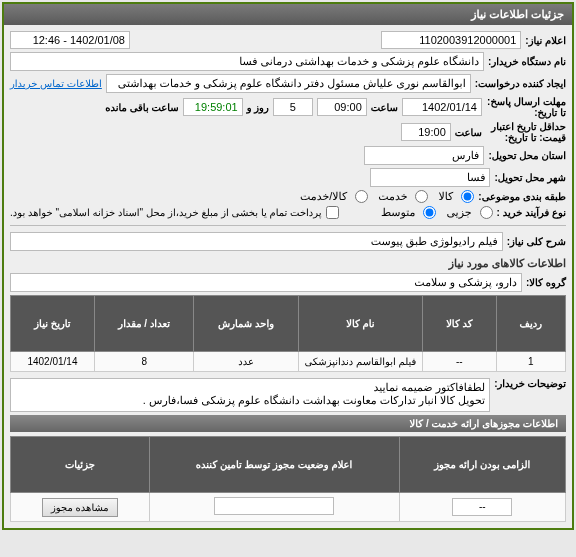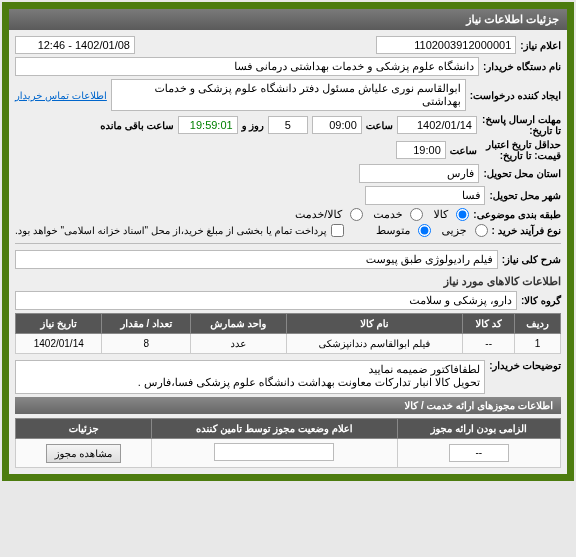--- a/index.html
+++ b/index.html
@@ -4,21 +4,21 @@
 <style>
 * { box-sizing: border-box; margin: 0; padding: 0; }
 body {
   font-family: Tahoma, Arial, sans-serif;
   font-size: 11px;
   background: #e8e8e8;
   direction: rtl;
   width: 576px;
 }
 .panel {
-  border: 7px solid #4d7c0f;
+  border: 2px solid #4d7c0f;
   margin: 2px;
   background: #4c1d95;
 }
 .panel-header {
   background: linear-gradient(to bottom, #7a7a7a, #5a5a5a);
   color: #fff;
   padding: 4px 8px;
   font-size: 11px;
   font-weight: bold;
 }
@@ -72,21 +72,21 @@
 .wide { flex: 1; }
 table.data {
   width: 100%;
   border-collapse: collapse;
   font-size: 10px;
   background: #fff;
 }
 table.data th {
   background: #555;
   color: #fff;
-  padding: 4px;
+  padding: 22px;
   border: 1px solid #888;
   font-weight: bold;
 }
 table.data td {
   border: 1px solid #ccc;
   padding: 4px;
   text-align: center;
   background: #fafafa;
 }
 .btn {

